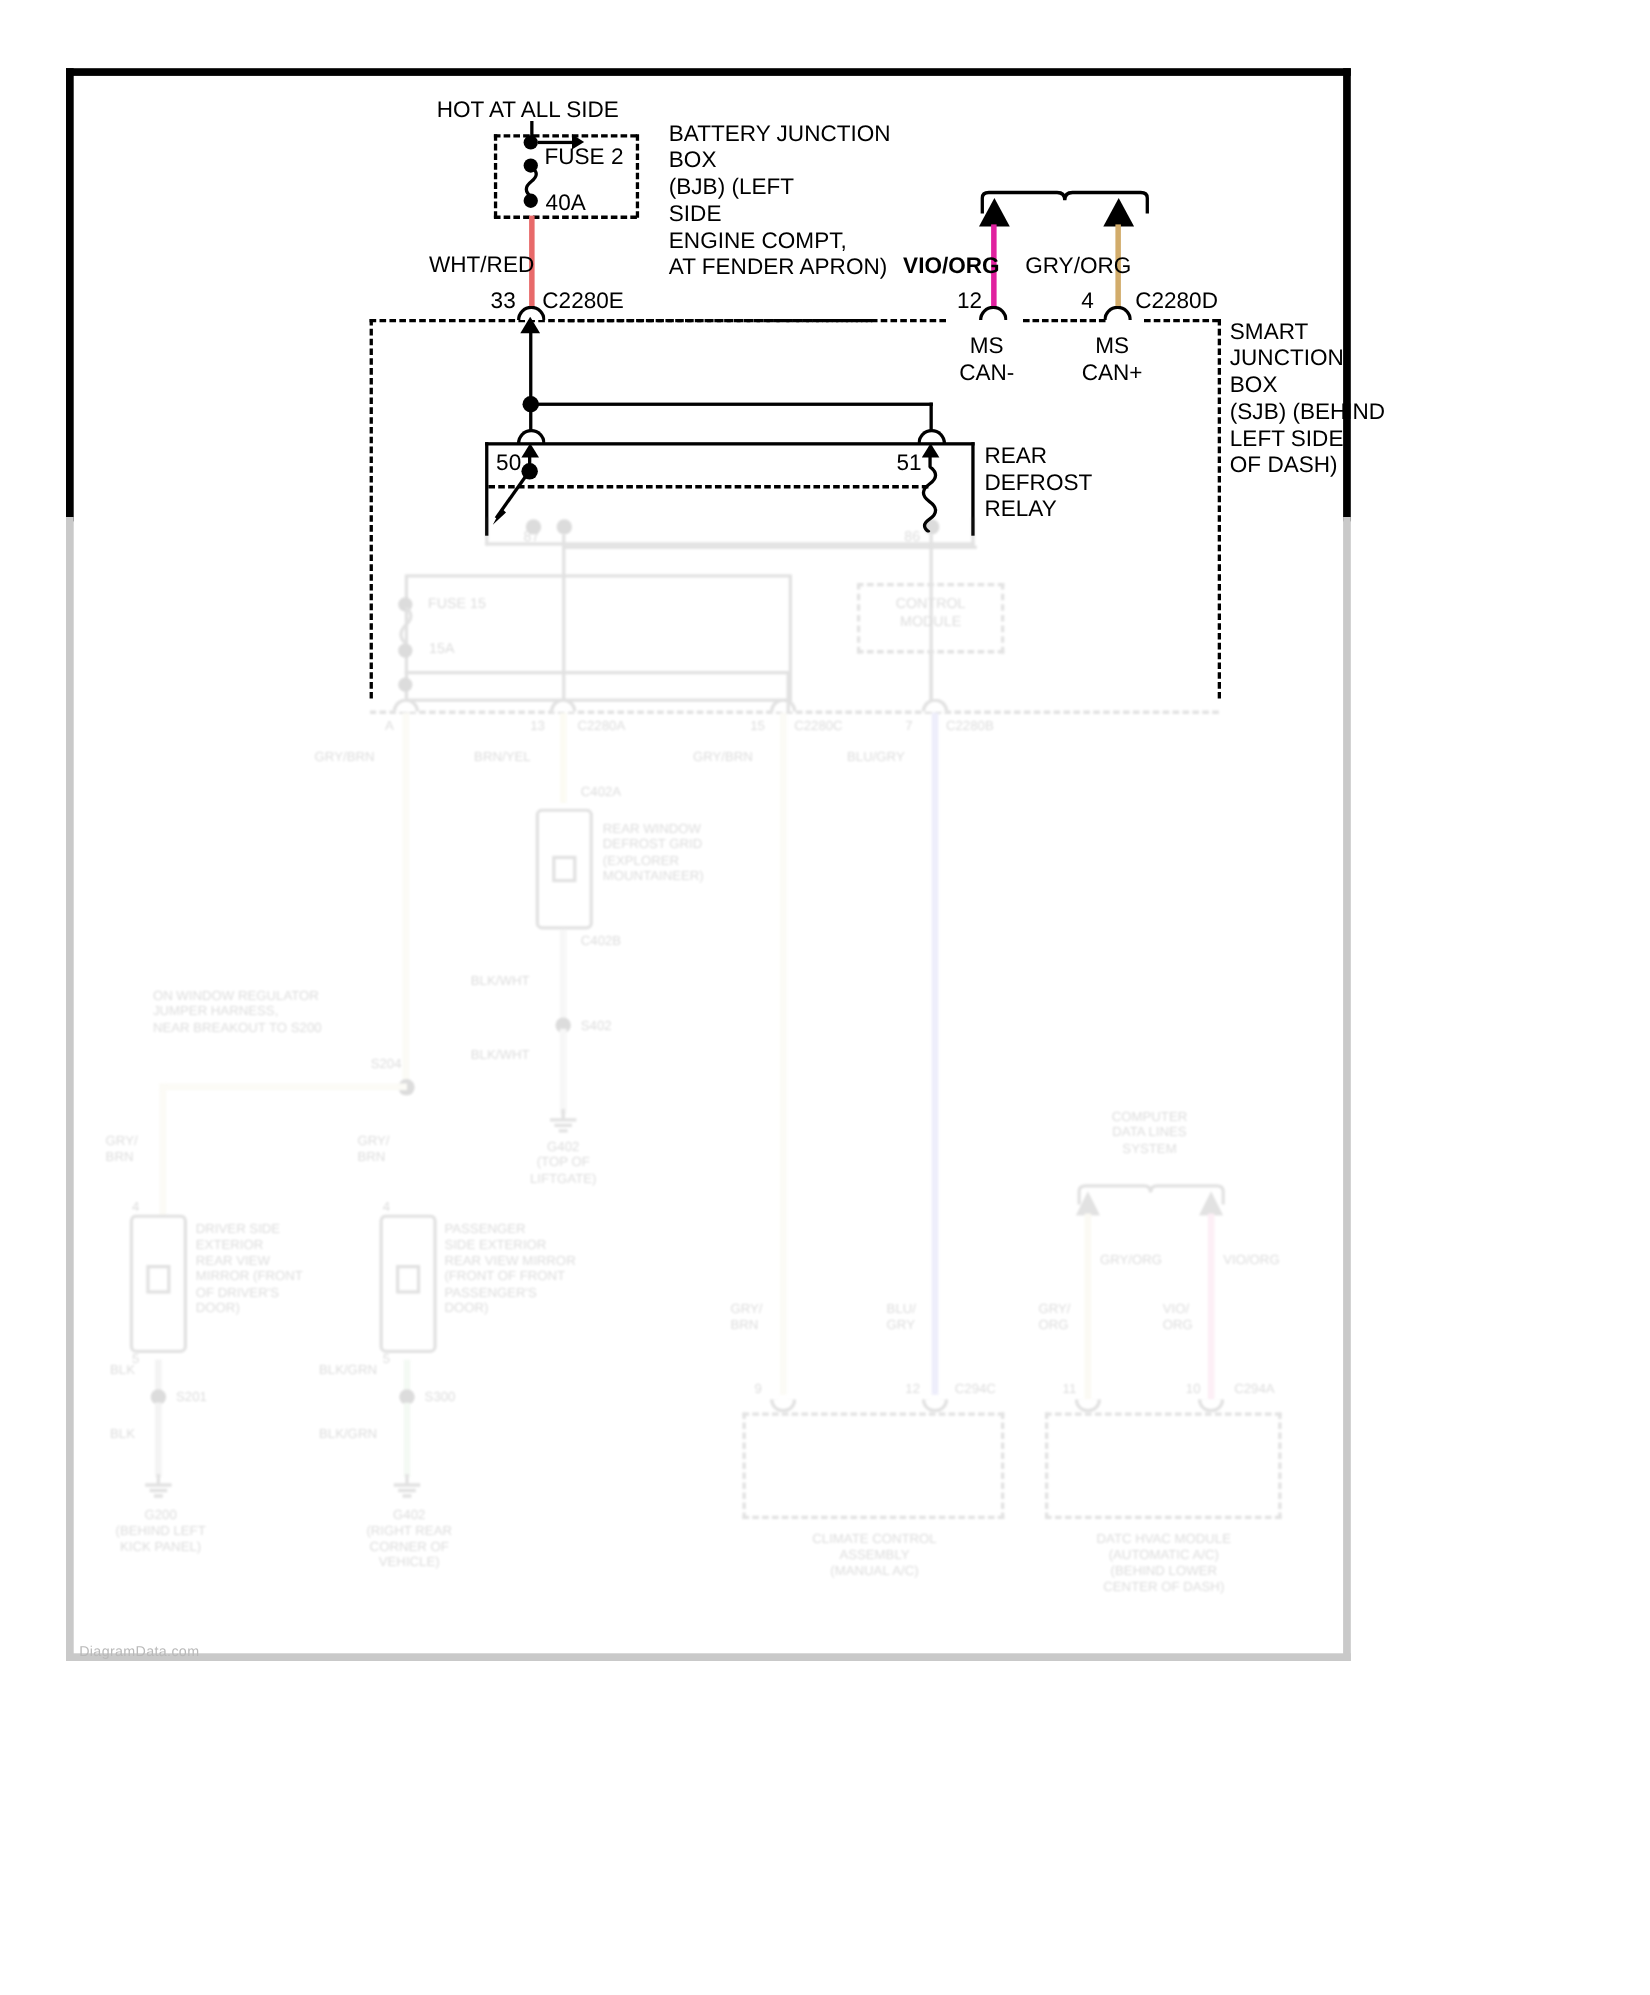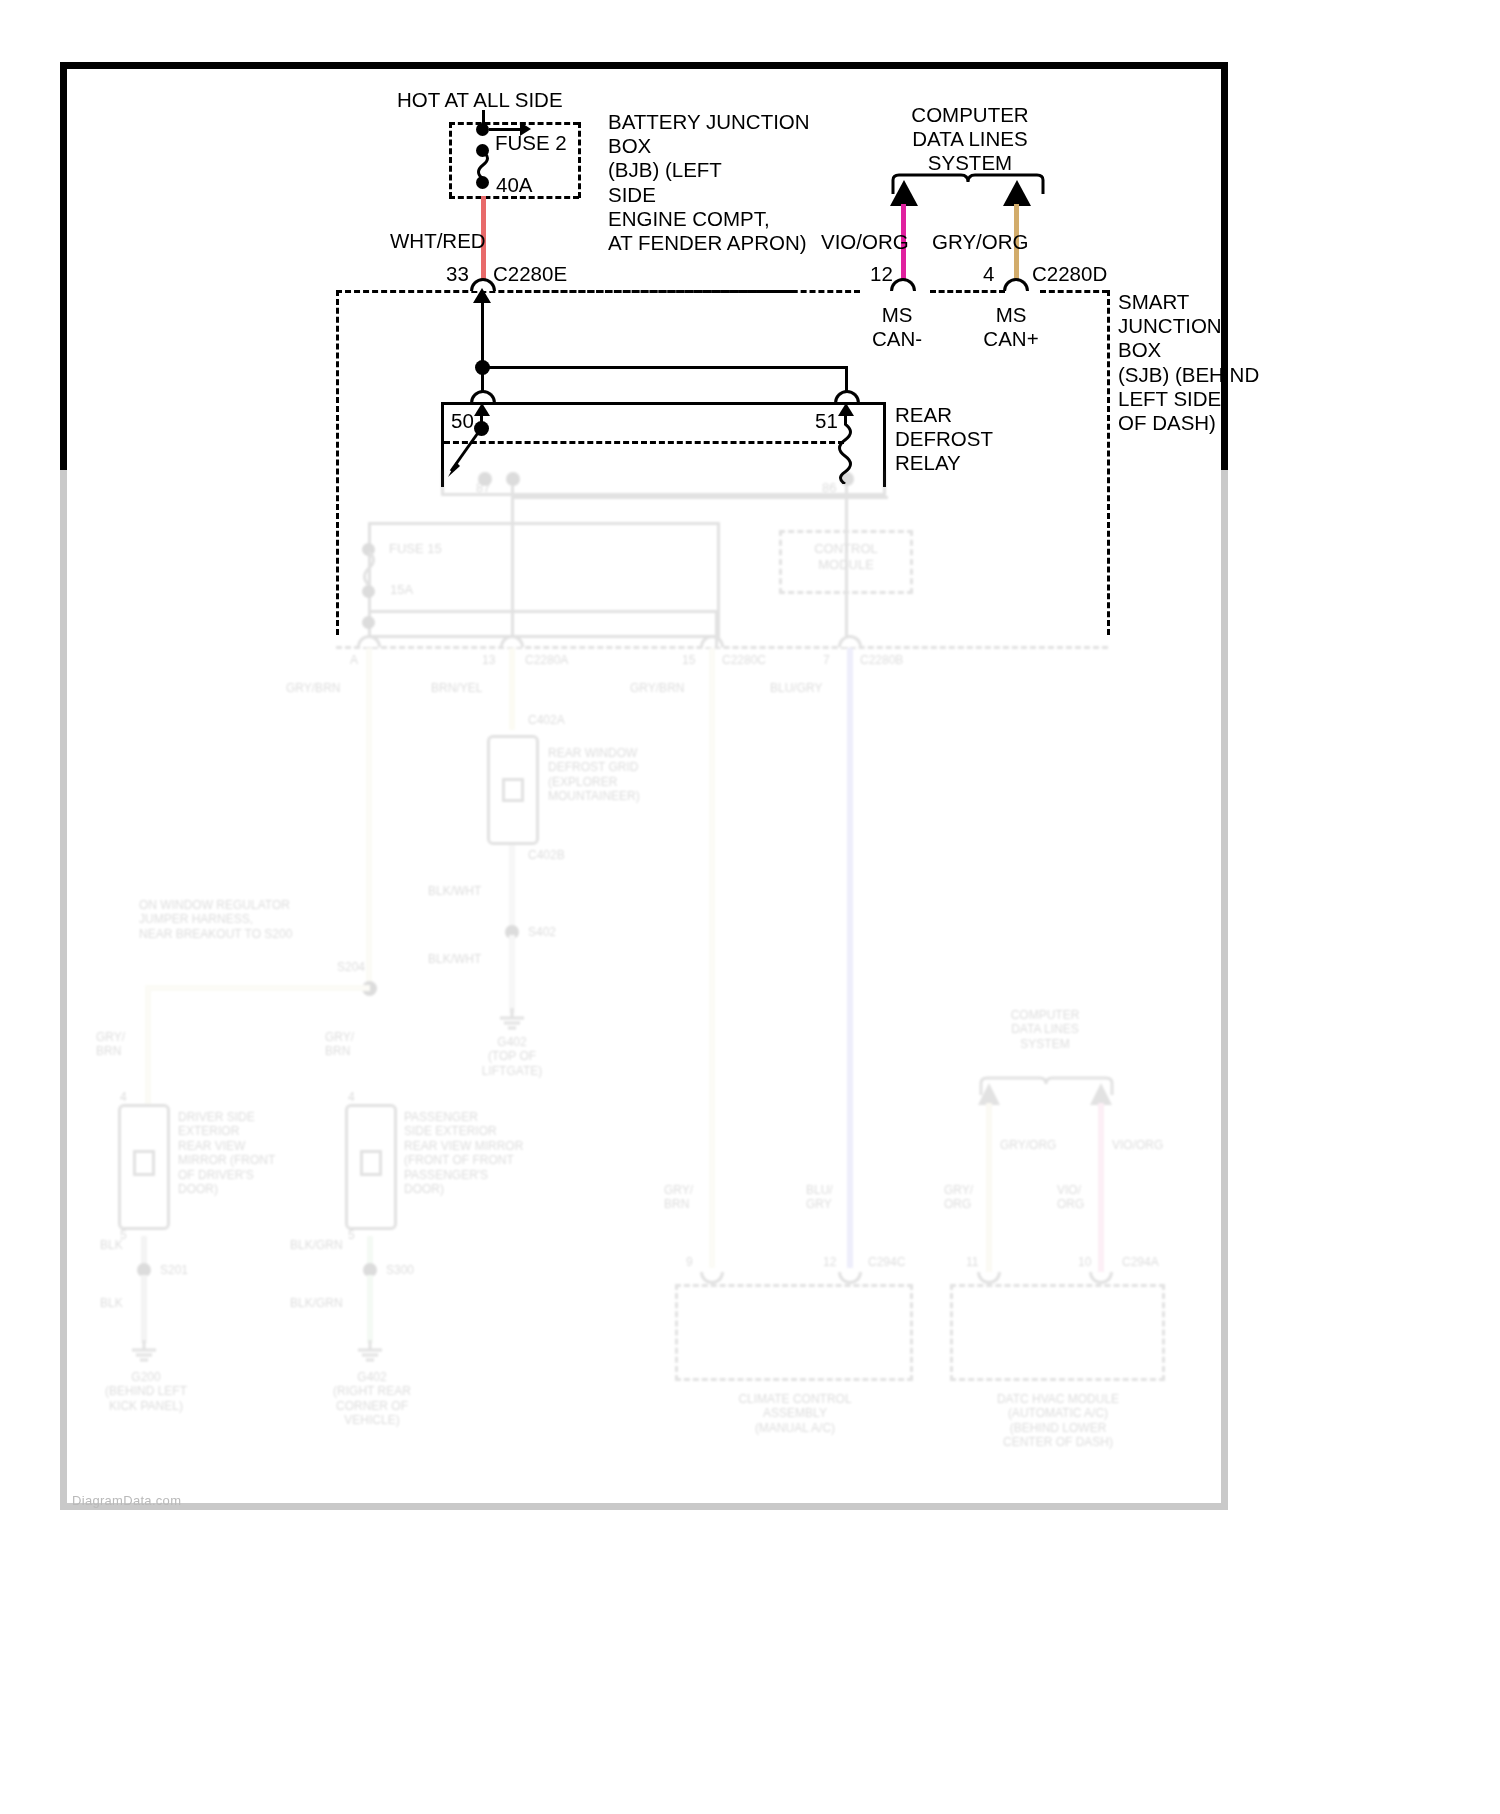--- a/index.html
+++ b/index.html
@@ -84,34 +84,31 @@
 (BJB) (LEFT
 SIDE
 ENGINE COMPT,
 AT FENDER APRON)</div>
 
   <div class="w" style="left:481px;top:196px;width:5px;height:92px;background:#e86a6a;"></div>
   <div class="lbl t20" style="left:390px;top:229px;">WHT/RED</div>
   <div class="lbl t20" style="left:446px;top:262px;">33</div>
   <div class="lbl t20" style="left:493px;top:262px;">C2280E</div>
 
-  <div class="lbl t20 ctr" style="left:880px;top:103px;width:180px;">COMPUTER
-DATA LINES
-SYSTEM</div>
 
   <svg style="position:absolute;left:890px;top:172px;" width="160" height="24">
     <path d="M3 22 L3 8 Q3 3 9 3 L71 3 Q78 3 78 10 Q78 3 85 3 L147 3 Q153 3 153 8 L153 22" stroke="#000" stroke-width="3" fill="none"></path>
   </svg>
 
   <div style="position:absolute;left:890px;top:180px;width:0;height:0;border-bottom:26px solid #000;border-left:14px solid transparent;border-right:14px solid transparent;"></div>
   <div style="position:absolute;left:1003px;top:180px;width:0;height:0;border-bottom:26px solid #000;border-left:14px solid transparent;border-right:14px solid transparent;"></div>
 
   <div class="w" style="left:901px;top:204px;width:5px;height:84px;background:#e0219f;"></div>
   <div class="w" style="left:1014px;top:204px;width:5px;height:84px;background:#d2ac6b;"></div>
-  <div class="lbl t20" style="left:821px;top:230px;">VIO/ORG</div>
+  <div class="lbl t20" style="left:821px;top:230px;font-weight:bold;">VIO/ORG</div>
   <div class="lbl t20" style="left:932px;top:230px;">GRY/ORG</div>
   <div class="lbl t20" style="left:870px;top:262px;">12</div>
   <div class="lbl t20" style="left:983px;top:262px;">4</div>
   <div class="lbl t20" style="left:1032px;top:262px;">C2280D</div>
 
   <div class="dash-h" style="left:336px;top:290px;width:457px;"></div>
   <div class="dash-h" style="left:516px;top:290px;width:344px;"></div>
   <div class="dash-h" style="left:930px;top:290px;width:75px;"></div>
   <div class="dash-h" style="left:1040px;top:290px;width:68px;"></div>
   <div class="dash-v" style="left:336px;top:290px;height:345px;"></div>

